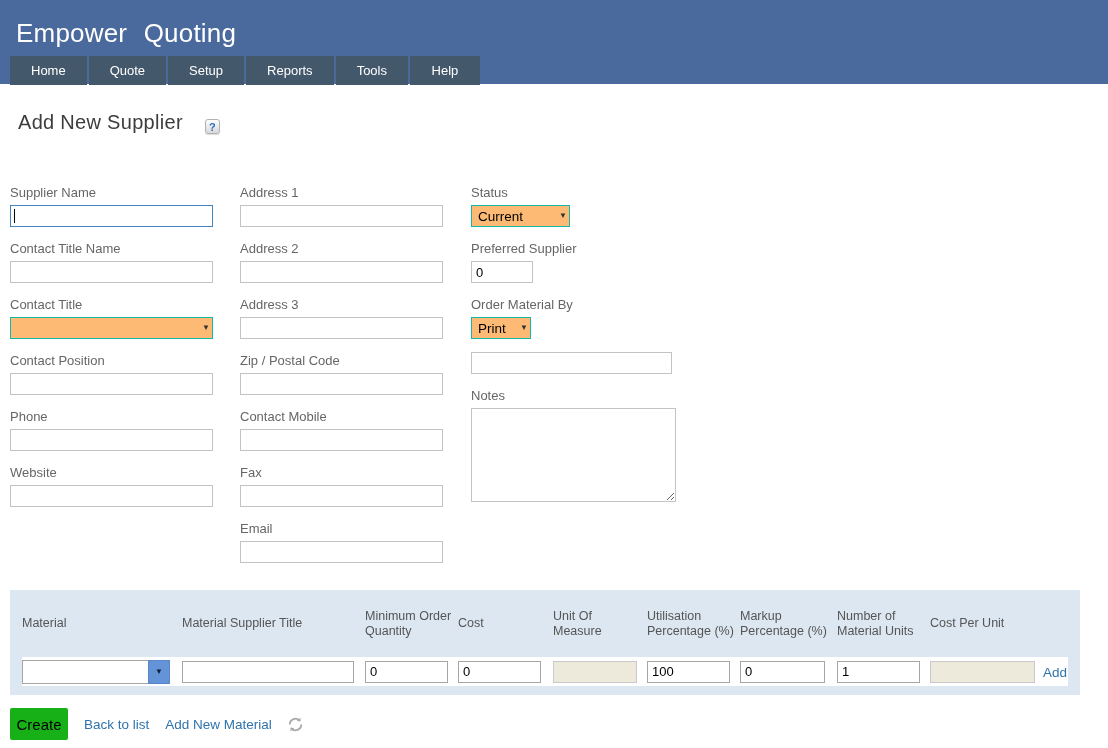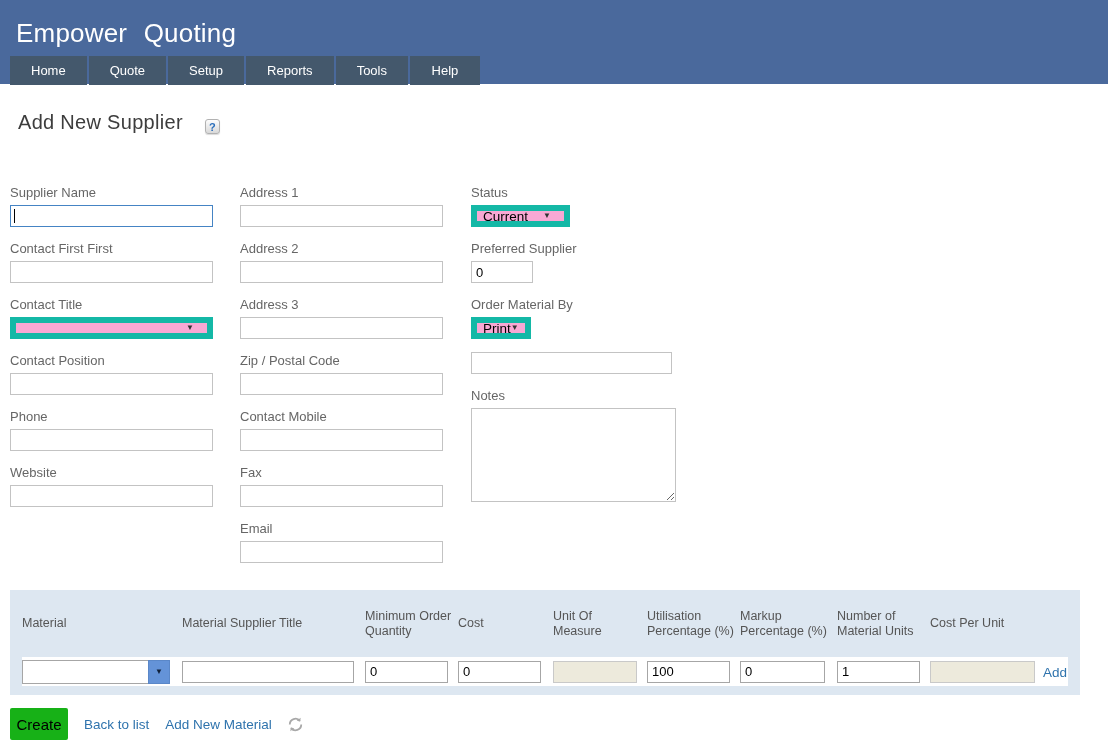--- a/index.html
+++ b/index.html
@@ -29,22 +29,22 @@
   .form-grid{display:flex; margin-top:50px;}
   .col1{width:203px; margin-right:27px;}
   .col2{width:203px; margin-right:28px;}
   .col3{width:210px;}
   .field{margin-bottom:13px;}
   .field label{display:block; font-size:13px; color:#666; margin-bottom:4px; line-height:17px;}
   .tbox{width:100%; height:22px; border:1px solid #c3c3c3; background:#fff; font-size:13px; padding:1px 4px; color:#000; font-family:inherit;}
   .iwrap{position:relative;}
   .iwrap.focused .tbox{border:1px solid var(--focus-blue);}
   .caret{position:absolute; left:4px; top:4px; width:1px; height:14px; background:#000;}
-  .sel{display:flex; align-items:center; justify-content:space-between; height:22px; border:6px solid #14b8a6; background:#f9a8d4;
-       padding:0 13px 0 6px; font-size:13.5px; color:#000; cursor:pointer;}
+  .sel{display:flex; align-items:center; justify-content:space-between; height:22px; border:1px solid #14b8a6; background:#fdba74;
+       padding:0 2px 0 6px; font-size:13.5px; color:#000; cursor:pointer;}
   .sel .arrow{font-size:8px; color:#333; line-height:1;}
   textarea.tbox{height:94px; resize:both; line-height:16px;}
   .w99{width:99px;} .w62{width:62px;} .w60{width:60px;} .w201{width:201px;} .w205{width:205px;}
 
   
   .materials{width:1070px; background:var(--table-band); margin-top:14px; padding:0 12px 9px 12px;}
   .mat-header{display:flex; align-items:center; height:67px; font-size:12.5px; color:#555;}
   .mat-header > div{padding-right:6px; line-height:15px;}
   .mat-row{display:flex; align-items:center; background:#fff; height:29px;}
   .c1{width:160px;} .c2{width:183px;} .c3{width:93px;} .c4{width:95px;} .c5{width:94px;}
@@ -91,21 +91,21 @@
 
     <div class="col1">
       <div class="field">
         <label>Supplier Name</label>
         <div class="iwrap focused">
           <input class="tbox" value="" style="">
           <span class="caret"></span>
         </div>
       </div>
       <div class="field">
-        <label>Contact First First</label>
+        <label>Contact Title Name</label>
         <input class="tbox" value="" style="">
       </div>
       <div class="field">
         <label>Contact Title</label>
         <div class="sel">
           <span></span>
           <span class="arrow">▼</span>
         </div>
       </div>
       <div class="field">

